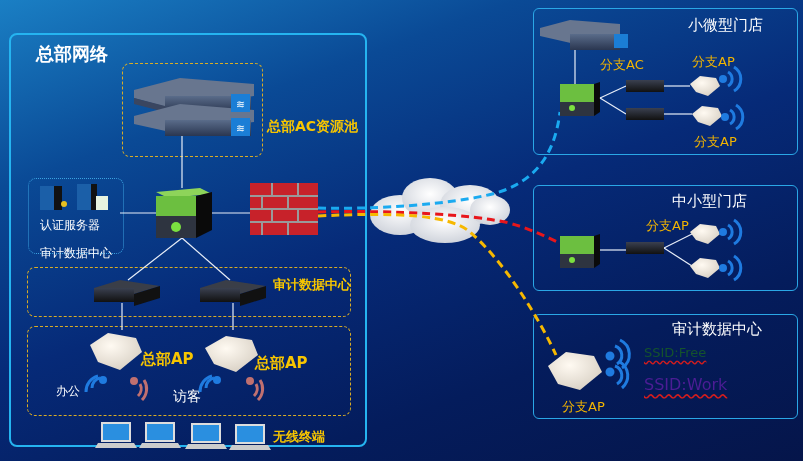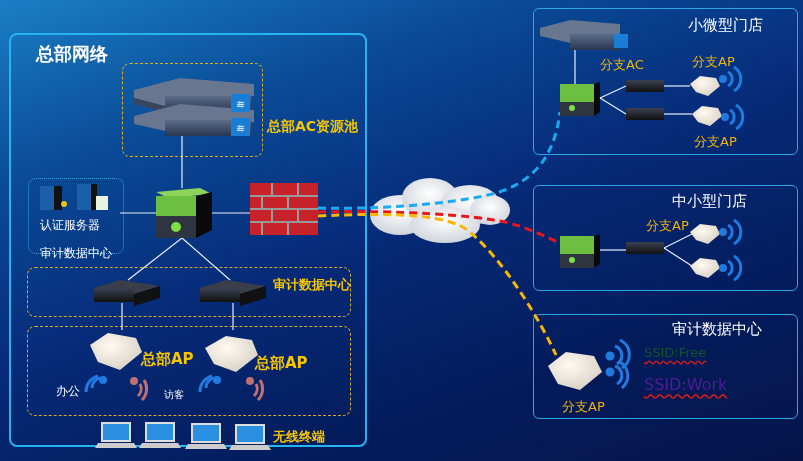--- a/index.html
+++ b/index.html
@@ -30,21 +30,21 @@
 <div class="lbl" style="left:40px;top:217px;font-size:12px;color:#fff;">认证服务器</div>
 <div class="lbl" style="left:40px;top:233px;font-size:12px;color:#fff;margin-top:12px;">审计数据中心</div>
 
 <div class="dash" style="left:27px;top:267px;width:322px;height:48px;"></div>
 <div class="lbl t-y" style="left:273px;top:276px;font-size:13px;">审计数据中心</div>
 
 <div class="dash" style="left:27px;top:326px;width:322px;height:88px;"></div>
 <div class="lbl t-y" style="left:141px;top:350px;font-size:15px;">总部AP</div>
 <div class="lbl t-y" style="left:255px;top:354px;font-size:15px;">总部AP</div>
 <div class="lbl" style="left:56px;top:383px;font-size:12px;color:#fff;">办公</div>
-<div class="lbl" style="left:164px;top:388px;font-size:10px;color:#fff;font-family:Liberation Mono, monospace;">访客</div>
+<div class="lbl" style="left:173px;top:388px;font-size:14px;color:#fff;font-family:Liberation Mono, monospace;">访客</div>
 <div class="lbl t-y" style="left:273px;top:428px;font-size:13px;">无线终端</div>
 
 <div class="box" style="left:533px;top:8px;width:263px;height:145px;"></div>
 <div class="lbl" style="left:688px;top:16px;font-size:15px;color:#fff;">小微型门店</div>
 <div class="lbl t-y2" style="left:600px;top:56px;font-size:13px;">分支AC</div>
 <div class="lbl t-y2" style="left:692px;top:53px;font-size:13px;">分支AP</div>
 <div class="lbl t-y2" style="left:694px;top:133px;font-size:13px;">分支AP</div>
 
 <div class="box" style="left:533px;top:185px;width:263px;height:104px;"></div>
 <div class="lbl" style="left:672px;top:192px;font-size:15px;color:#fff;">中小型门店</div>

